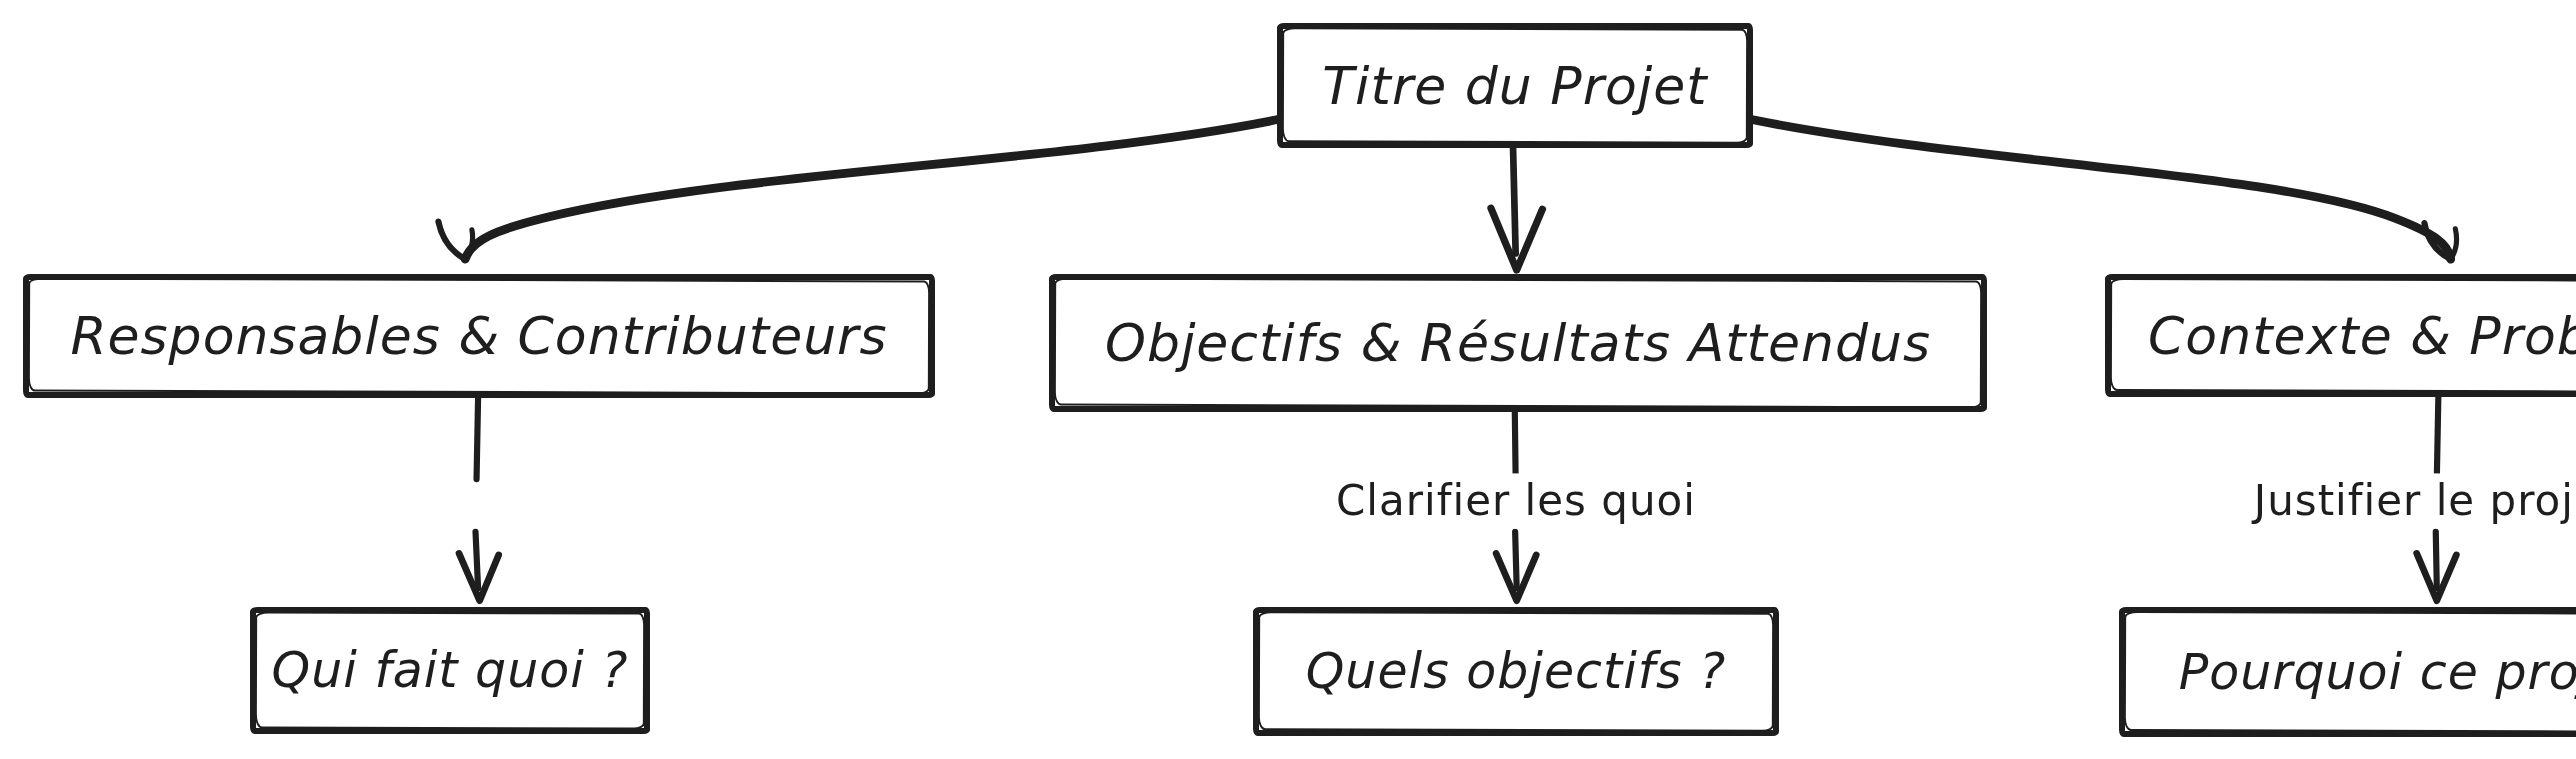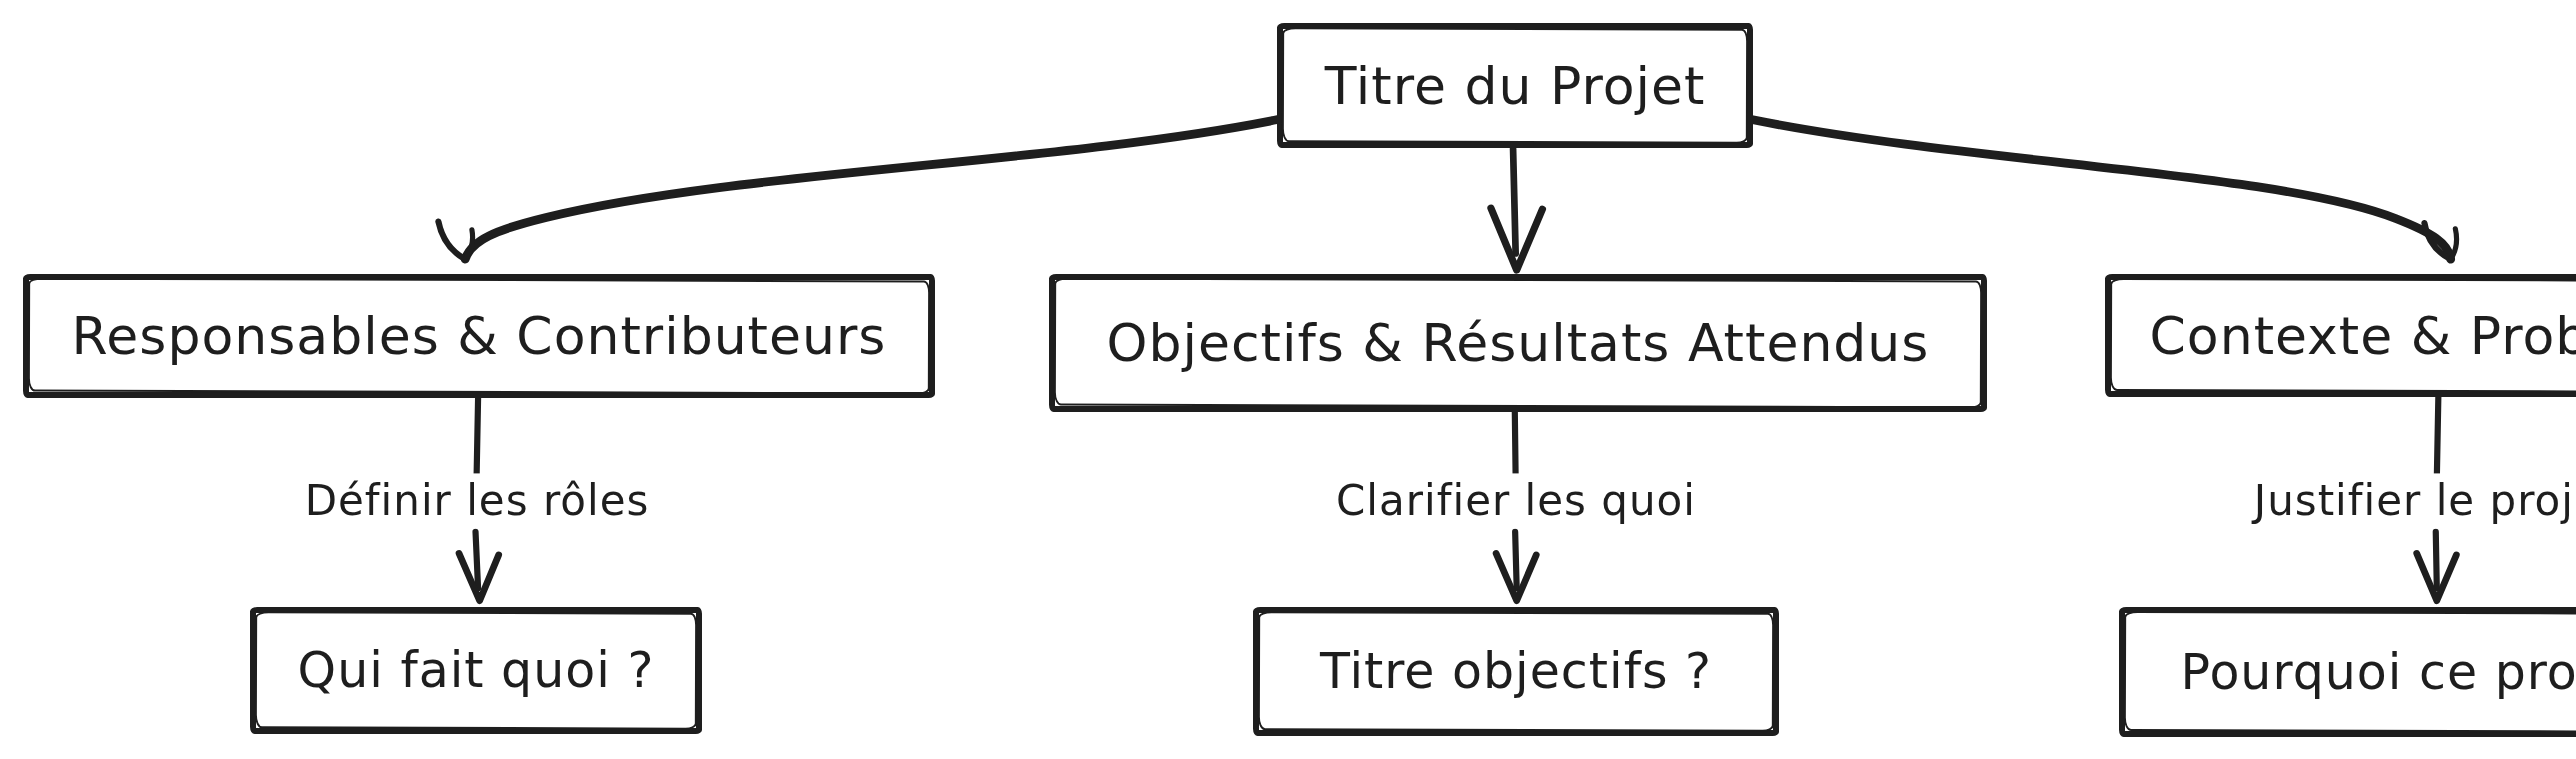--- a/index.html
+++ b/index.html
@@ -32,36 +32,37 @@
     position: absolute;
     box-sizing: border-box;
     display: flex;
     align-items: center;
     justify-content: center;
     background: #ffffff;
     border: 6.2px solid var(--ink, #1e1e1e);
     border-radius: 7.2px 4.1px 6.2px 4.6px / 4.6px 6.7px 4.1px 7.2px;
     white-space: nowrap;
     letter-spacing: 1px;
+    font-style: italic;
   }
   
   .node::after {
     content: "";
     position: absolute;
     inset: -1px;
     border: 2.6px solid var(--ink, #1e1e1e);
     border-radius: 13.4px 6.2px 11.3px 7.2px / 6.2px 12.4px 6.2px 13.4px;
     transform: rotate(0.18deg);
     pointer-events: none;
   }
   .node-title      { left: 1277px; top: 23px;   width: 476px;  height: 125px; font-size: 52px; }
   .node-resp       { left: 23px;   top: 274px;  width: 912px; height: 124px; font-size: 52px; }
   .node-obj        { left: 1049px; top: 274px;  width: 938px; height: 138px; font-size: 52px; }
   .node-ctx        { left: 2105px; top: 274px;  width: 662px; height: 123px; font-size: 52px; }
-  .node-leaf-qui   { left: 250px;  top: 607px; width: 452px;  height: 127px; font-size: 49px; }
+  .node-leaf-qui   { left: 250px;  top: 607px; width: 400px;  height: 127px; font-size: 49px; }
   .node-leaf-quels { left: 1253px; top: 607px; width: 526px; height: 129px; font-size: 49px; }
   .node-leaf-pour  { left: 2119px; top: 607px; width: 630px; height: 130px; font-size: 49px; }
   .edge-label {
     position: absolute;
     transform: translate(-50%, -50%);
     background: #ffffff;
     padding: 3.1px 14.4px;
     font-size: 42px;
     letter-spacing: 1px;
     white-space: nowrap;
@@ -122,30 +123,29 @@
   </div>
 
   <div class="node node-obj">
     <span>Objectifs &amp; Résultats Attendus</span>
   </div>
 
   <div class="node node-ctx">
     <span>Contexte &amp; Problème</span>
   </div>
 
-  <div class="edge-label edge-label-1">Définir les rôles</div>
   <div class="edge-label edge-label-2">Clarifier les quoi</div>
   <div class="edge-label edge-label-3">Justifier le projet</div>
 
   <div class="node node-leaf-qui">
     <span>Qui fait quoi ?</span>
   </div>
 
   <div class="node node-leaf-quels">
-    <span>Titre objectifs ?</span>
+    <span>Quels objectifs ?</span>
   </div>
 
   <div class="node node-leaf-pour">
     <span>Pourquoi ce projet ?</span>
   </div>
 
 </div>
 
 
 </body></html>

